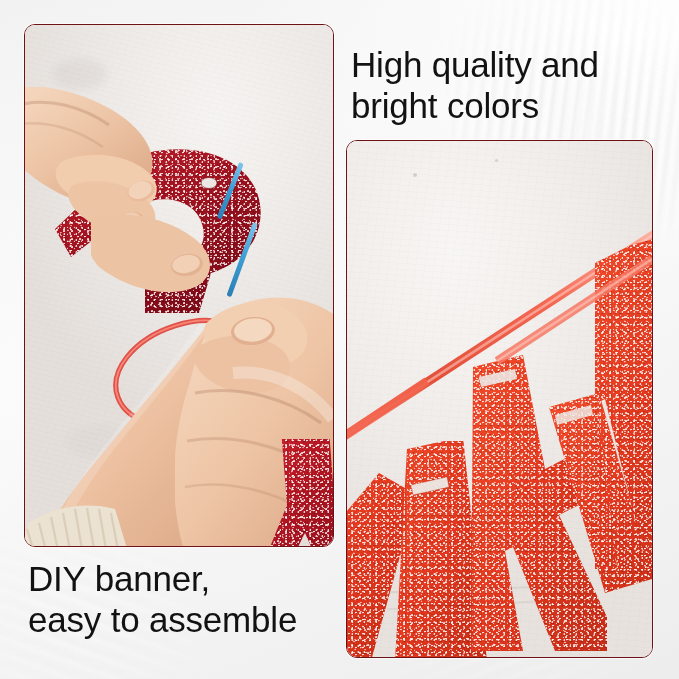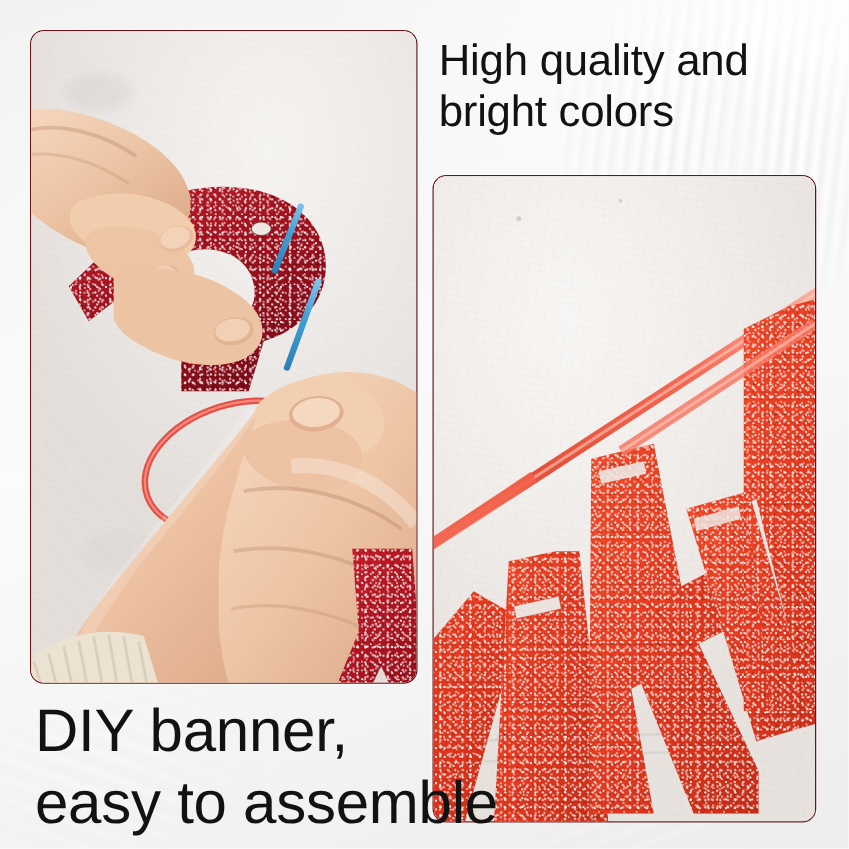--- a/index.html
+++ b/index.html
@@ -178,22 +178,22 @@
 
   
   .caption {
     position: absolute;
     color: #121212;
     font-weight: 400;
     letter-spacing: -0.2px;
     line-height: 1.18;
     white-space: pre-line;
   }
-  #caption-top    { left: 351px; top: 28px;  font-size: 35px; }
-  #caption-bottom { left: 28px;  top: 558px; font-size: 48px; }
+  #caption-top    { left: 351px; top: 44px;  font-size: 35px; }
+  #caption-bottom { left: 28px;  top: 558px; font-size: 35px; }
 </style>
 </head>
 <body>
 
 <div id="canvas">
 
   <div class="satin satin-a"></div>
   <div class="satin satin-b"></div>
   <div class="satin satin-c"></div>
   <div class="satin satin-d"></div>

